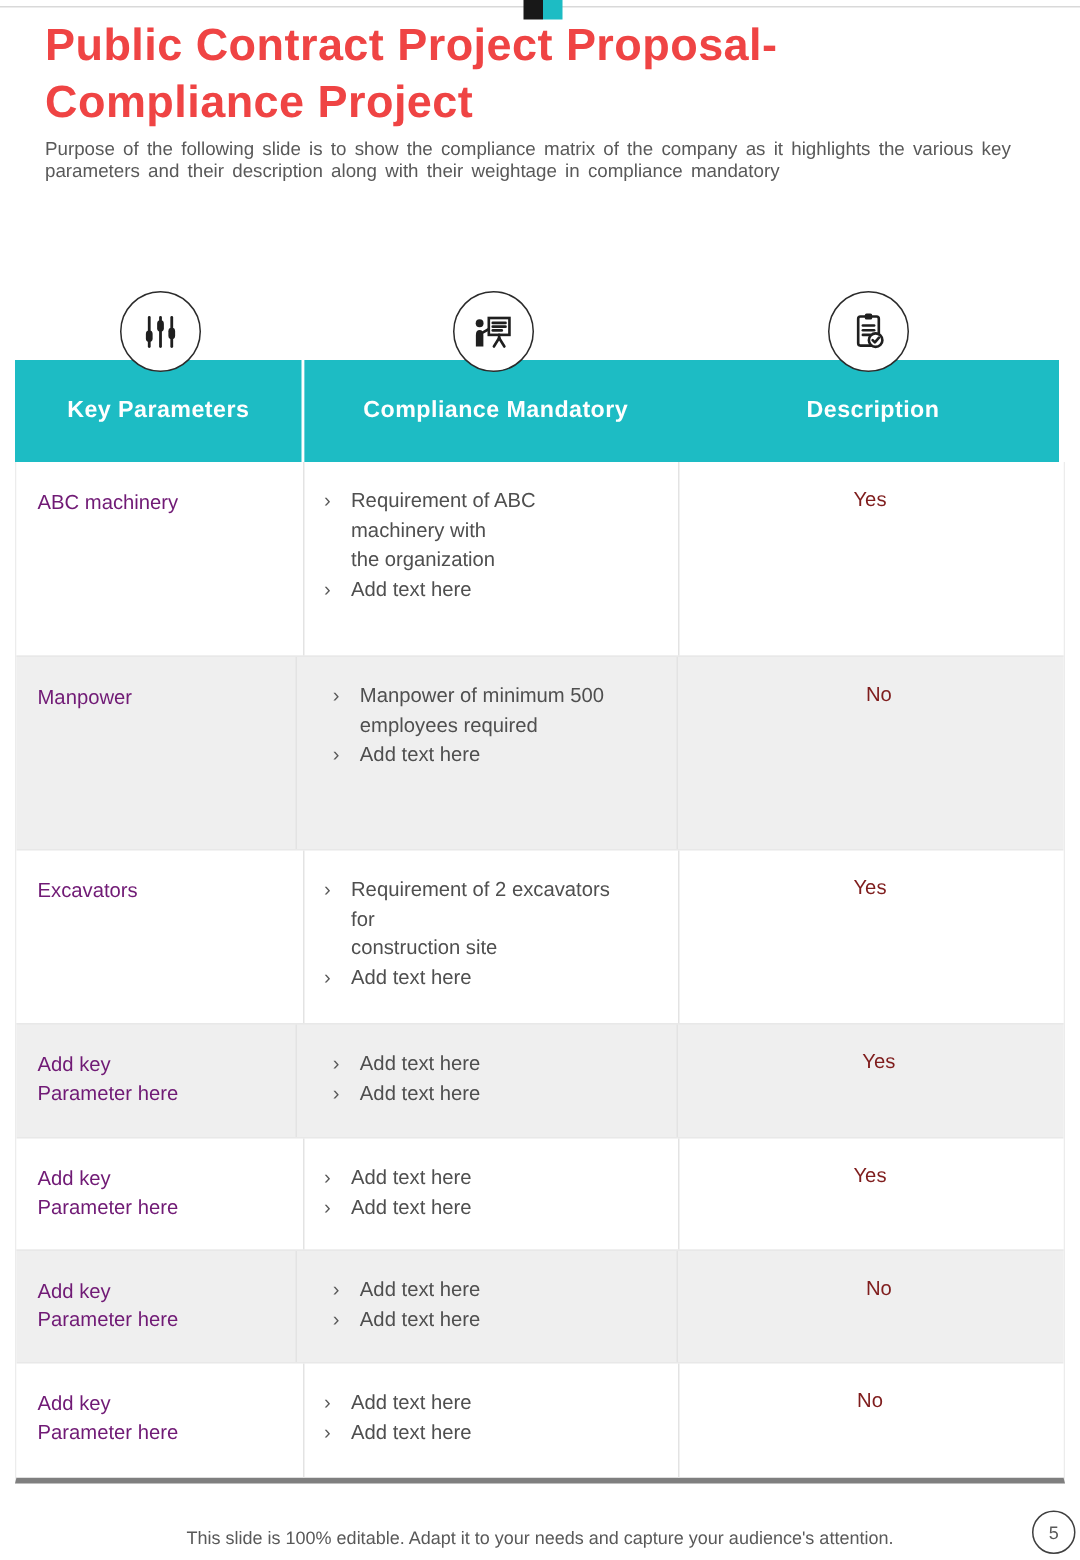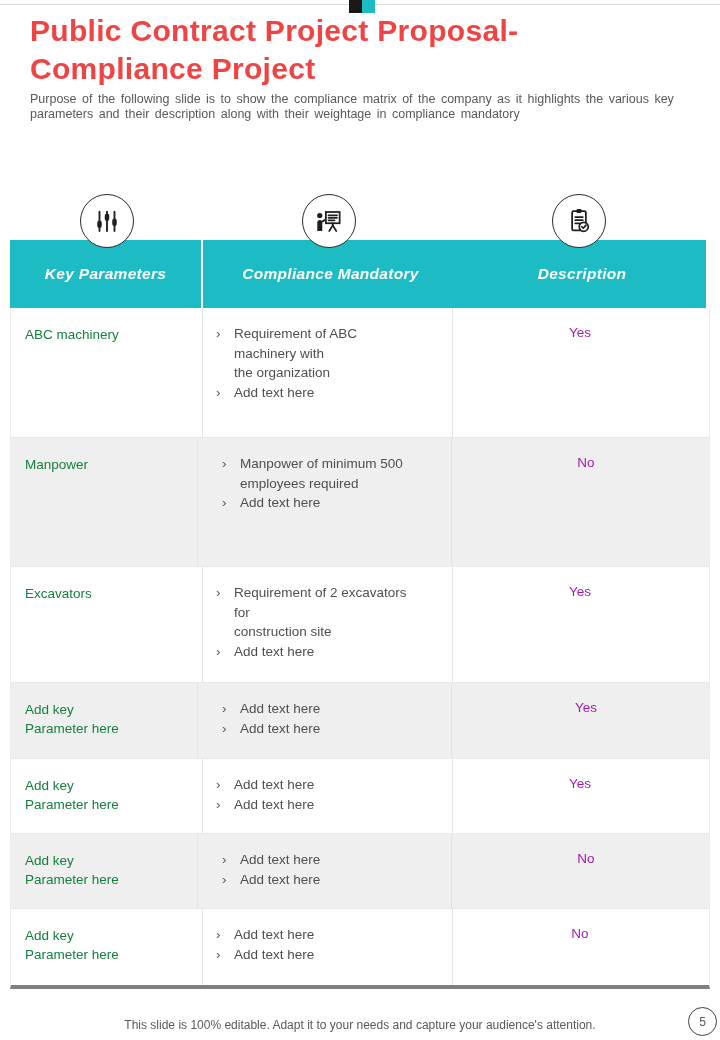--- a/index.html
+++ b/index.html
@@ -18,38 +18,38 @@
   .title span { display:block; }
   .purpose { position:absolute; left:30px; top:92px; width:655px;
     font-size:12.5px; line-height:15px; color:#595959; word-spacing:2px; }
 
   .icon-circle { position:absolute; top:194px; width:54px; height:54px; border-radius:50%;
     background:#ffffff; border:1.6px solid #2b2b2b; display:flex; align-items:center; justify-content:center; z-index:3; }
   .ic1 { left:80px; }  .ic2 { left:302px; }  .ic3 { left:552px; }
   .icon-circle svg { width:30px; height:30px; }
 
   .table-wrap { position:absolute; left:10px; top:240px; width:700px; }
-  .thead { display:flex; height:68px;font-style:italic; }
+  .thead { display:flex; height:68px; }
   .hc { background:#1dbcc4; color:#ffffff; font-weight:700; font-size:15.5px; letter-spacing:.3px;
     display:flex; align-items:center; justify-content:center; }
   .hc1 { width:193px; border-right:2px solid #ffffff; }
   .hc2 { width:250px; border-right:2px solid #ffffff; }
   .hc3 { width:255px; }
 
   .tbody { border-left:1px solid #ececec; border-right:1px solid #ececec; border-bottom:4px solid #7f7f7f; }
   .trow { display:flex; border-top:1px solid #e8e8e8; background:#ffffff; }
   .trow:first-child { border-top:none; }
   .trow.alt { background:#efefef;gap:11px; }
   .r1 { height:129px; } .r2 { height:129px; } .r3 { height:116px; }
   .r4 { height:76px; }  .r5 { height:75px; }  .r6 { height:75px; }  .r7 { height:77px; }
 
   .c1 { width:192px; padding:17px 10px 0 14px; border-right:1px solid #e3e3e3;
-    font-size:13.5px; line-height:19px; color:#15803d; }
+    font-size:13.5px; line-height:19px; color:#701a75; }
   .c2 { width:250px; padding:16px 6px 0 9px; border-right:1px solid #e3e3e3; }
-  .c3 { width:254px; padding-top:17px; text-align:center; font-size:13.5px; color:#a21caf; }
+  .c3 { width:254px; padding-top:17px; text-align:center; font-size:13.5px; color:#7f1d1d; }
   .pre { white-space:pre-line; }
 
   .bi { display:flex; font-size:13.5px; line-height:19.5px; color:#4f4f4f; }
   .bg { width:22px; flex:none; text-align:left; padding-left:4px; color:#595959; }
 
   .footer { position:absolute; left:0; top:1018px; width:720px; text-align:center;
     font-size:12px; color:#595959; }
   .page-circle { position:absolute; left:688px; top:1007px; width:29px; height:29px;
     border:1.5px solid #3f3f3f; border-radius:50%; display:flex; align-items:center; justify-content:center;
     font-size:12px; color:#595959; background:#ffffff; }

